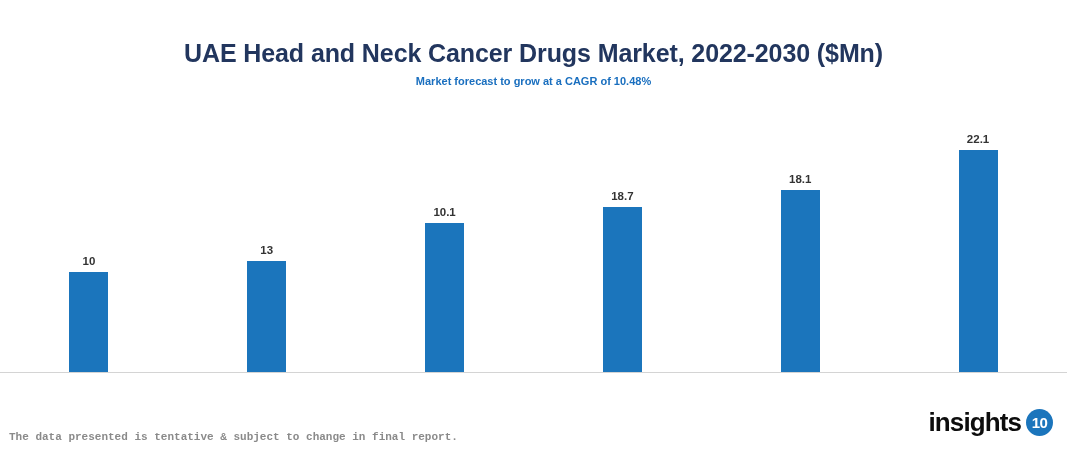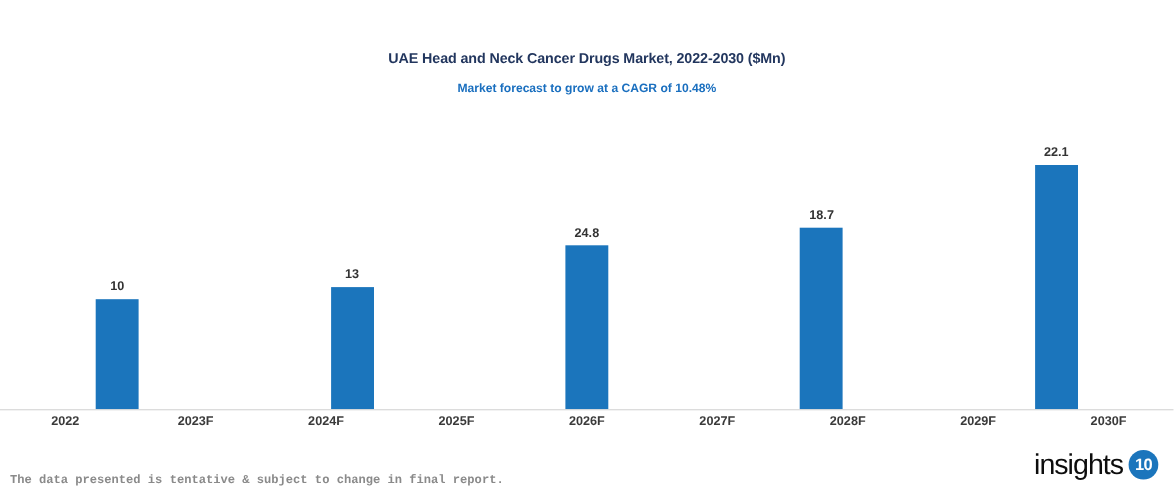--- a/index.html
+++ b/index.html
@@ -24,21 +24,21 @@
 
   
   .title-block {
     position: absolute;
     top: 40px;
     left: 0;
     width: 1067px;
     text-align: center;
   }
   .chart-title {
-    font-size: 13px;
+    font-size: 25px;
     font-weight: bold;
     color: #22365e;
     letter-spacing: -0.1px;
     line-height: 26px;
     white-space: nowrap;
   }
   .chart-subtitle {
     margin-top: 5px;
     font-size: 11px;
     font-weight: bold;
@@ -129,21 +129,21 @@
   .logo {
     position: absolute;
     right: 14px;
     top: 406px;
     display: flex;
     align-items: center;
     height: 32px;
   }
   .logo-word {
     font-size: 26px;
-    font-weight: normal;
+    font-weight: bold;
     color: #0d0d0d;
     letter-spacing: -0.9px;
     line-height: 28px;
   }
   .logo-badge {
     margin-left: 5px;
     width: 27px;
     height: 27px;
     border-radius: 50%;
     background: #1b75bc;
@@ -170,46 +170,39 @@
     <div class="bars" id="bars-container">
         <div class="bar-slot">
           <div class="bar-label">10</div>
           <div class="bar-rect" style="height: 100.5px; background: rgb(27, 117, 188);"></div>
         </div>
         <div class="bar-slot">
           <div class="bar-label">13</div>
           <div class="bar-rect" style="height: 110.55px; background: rgb(27, 117, 188);"></div>
         </div>
         <div class="bar-slot">
-          <div class="bar-label">24.8</div>
+          <div class="bar-label">10.1</div>
           <div class="bar-rect" style="height: 148.74px; background: rgb(27, 117, 188);"></div>
         </div>
         <div class="bar-slot">
           <div class="bar-label">18.7</div>
           <div class="bar-rect" style="height: 164.82px; background: rgb(27, 117, 188);"></div>
+        </div>
+        <div class="bar-slot">
+          <div class="bar-label">18.1</div>
+          <div class="bar-rect" style="height: 181.905px; background: rgb(27, 117, 188);"></div>
         </div>
         <div class="bar-slot">
           <div class="bar-label">22.1</div>
           <div class="bar-rect" style="height: 222.105px; background: rgb(27, 117, 188);"></div>
         </div>
       </div>
     <div class="axis-line"></div>
   </div>
 
-  <div class="xaxis" id="xaxis-container">
-      <div class="tick">2022</div>
-      <div class="tick">2023F</div>
-      <div class="tick">2024F</div>
-      <div class="tick">2025F</div>
-      <div class="tick">2026F</div>
-      <div class="tick">2027F</div>
-      <div class="tick">2028F</div>
-      <div class="tick">2029F</div>
-      <div class="tick">2030F</div>
-    </div>
 
   <div class="footer-note">The data presented is tentative &amp; subject to change in final report.</div>
 
   <div class="logo">
     <span class="logo-word">insights</span>
     <span class="logo-badge">10</span>
   </div>
 
 </div>
 

